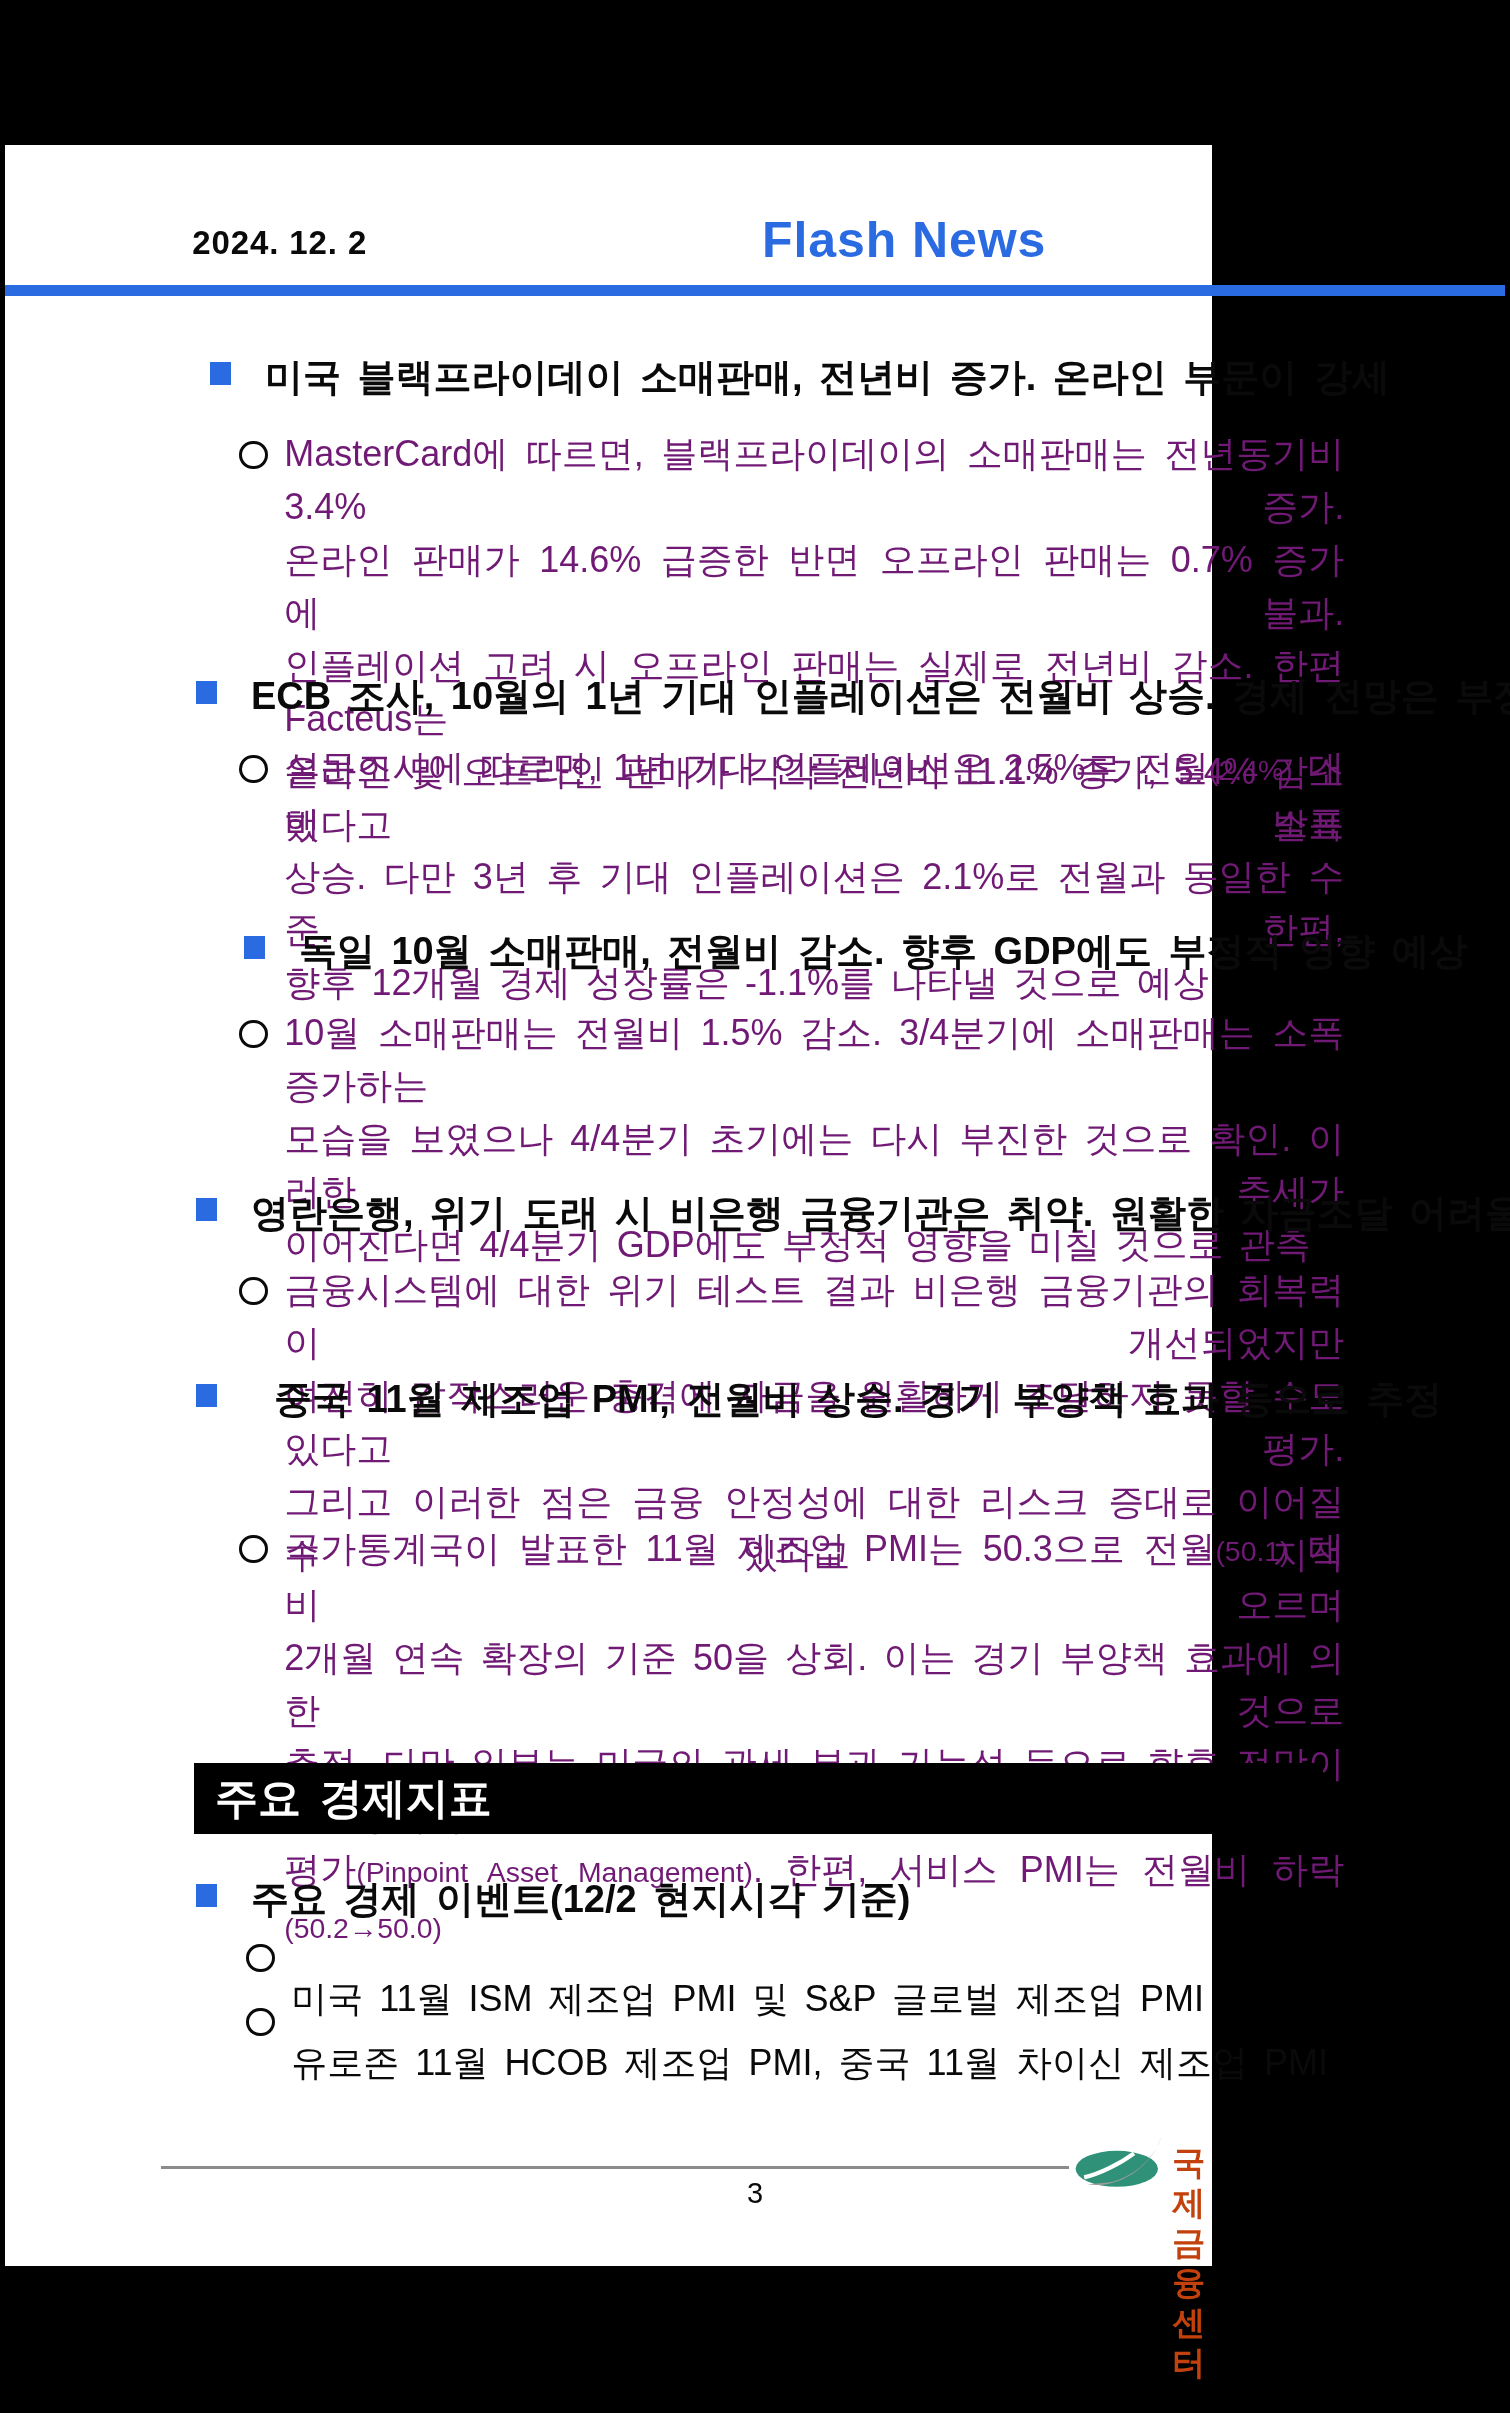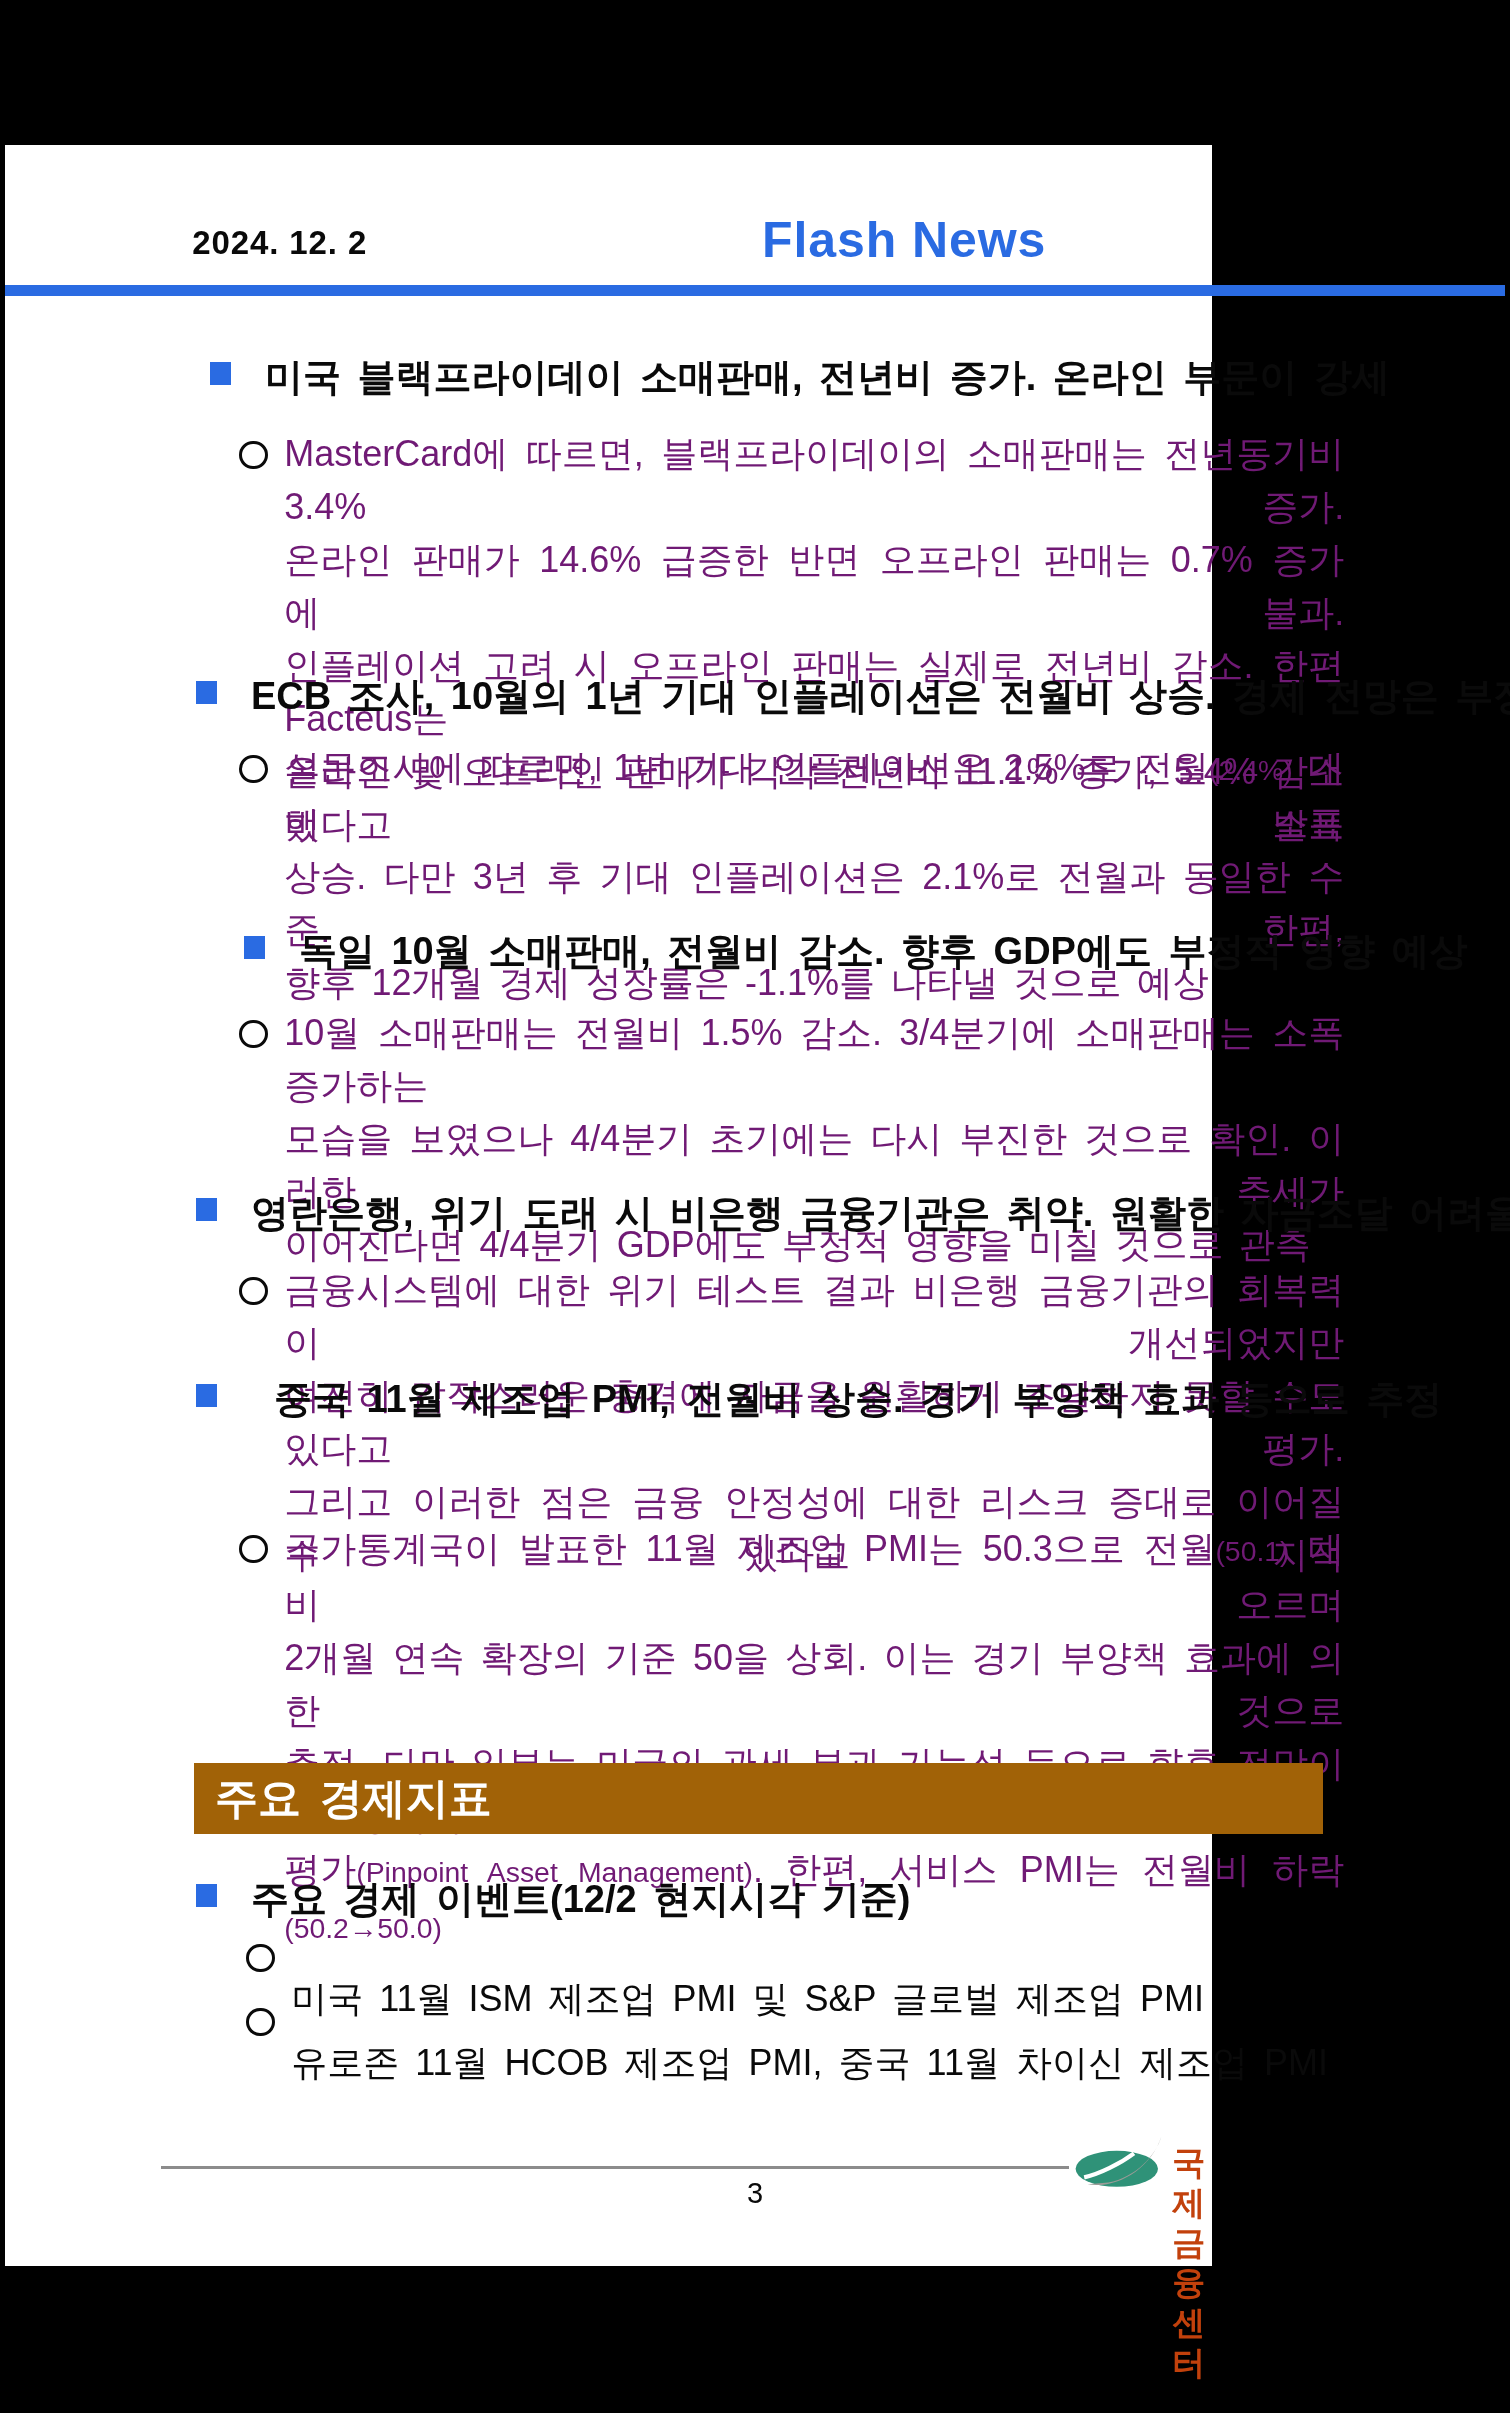--- a/index.html
+++ b/index.html
@@ -17,21 +17,21 @@
   .sec-head .htext{margin-left:34px;font-size:38px;font-weight:bold;color:#0a0a0a;line-height:45px;word-spacing:6px;white-space:nowrap;}
 
   
   .para{position:absolute;left:279px;width:1060px;}
   .circ{position:absolute;width:22.4px;height:22.4px;border:3.4px solid #0a0a0a;border-radius:50%;background:#fff;}
   .line{font-size:36px;line-height:53px;color:#701a75;text-align:justify;text-align-last:justify;word-spacing:5.2px;}
   .line.noj{text-align:left;text-align-last:left;}
   .sm{font-size:28.4px;}
 
   
-  .banner{position:absolute;left:189px;top:1618px;width:1129px;height:71px;background:#a16207;}
+  .banner{position:absolute;left:189px;top:1618px;width:1129px;height:71px;background:#000000;}
   .banner .btext{color:#ffffff;font-size:43px;font-weight:bold;line-height:71px;padding-left:20.7px;word-spacing:6.9px;}
 
   
   .event-item{position:absolute;left:286px;width:1069px;font-size:36px;line-height:53px;color:#0a0a0a;word-spacing:6px;white-space:nowrap;margin-top:42px;}
 
   
   .foot-line{position:absolute;left:156px;top:2021px;width:908px;height:2.6px;background:#8c8c8c;}
   .logo{position:absolute;left:1062px;top:1979px;width:103px;height:69px;}
   .logo-text{position:absolute;left:1167px;top:1998px;font-size:33px;font-weight:bold;color:#c2410c;letter-spacing:6px;line-height:40px;}
   .pagenum{position:absolute;left:0;top:2032px;width:1500px;text-align:center;font-size:29px;color:#0a0a0a;}

